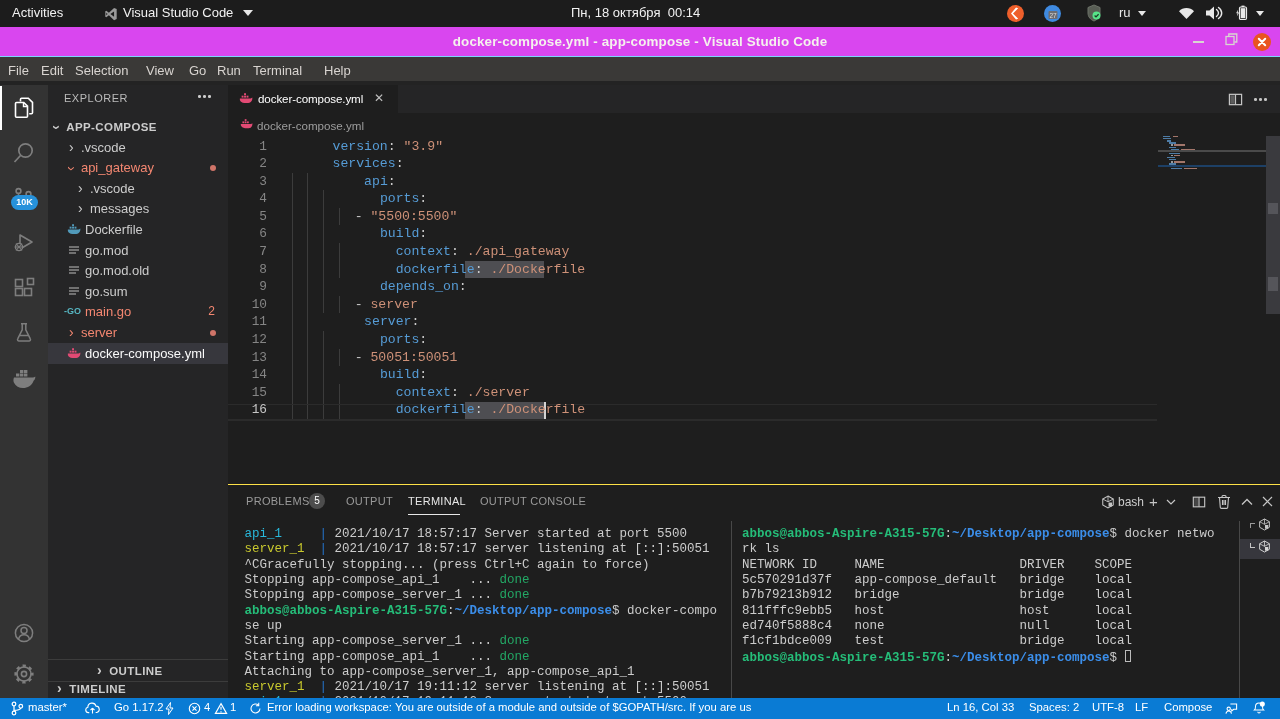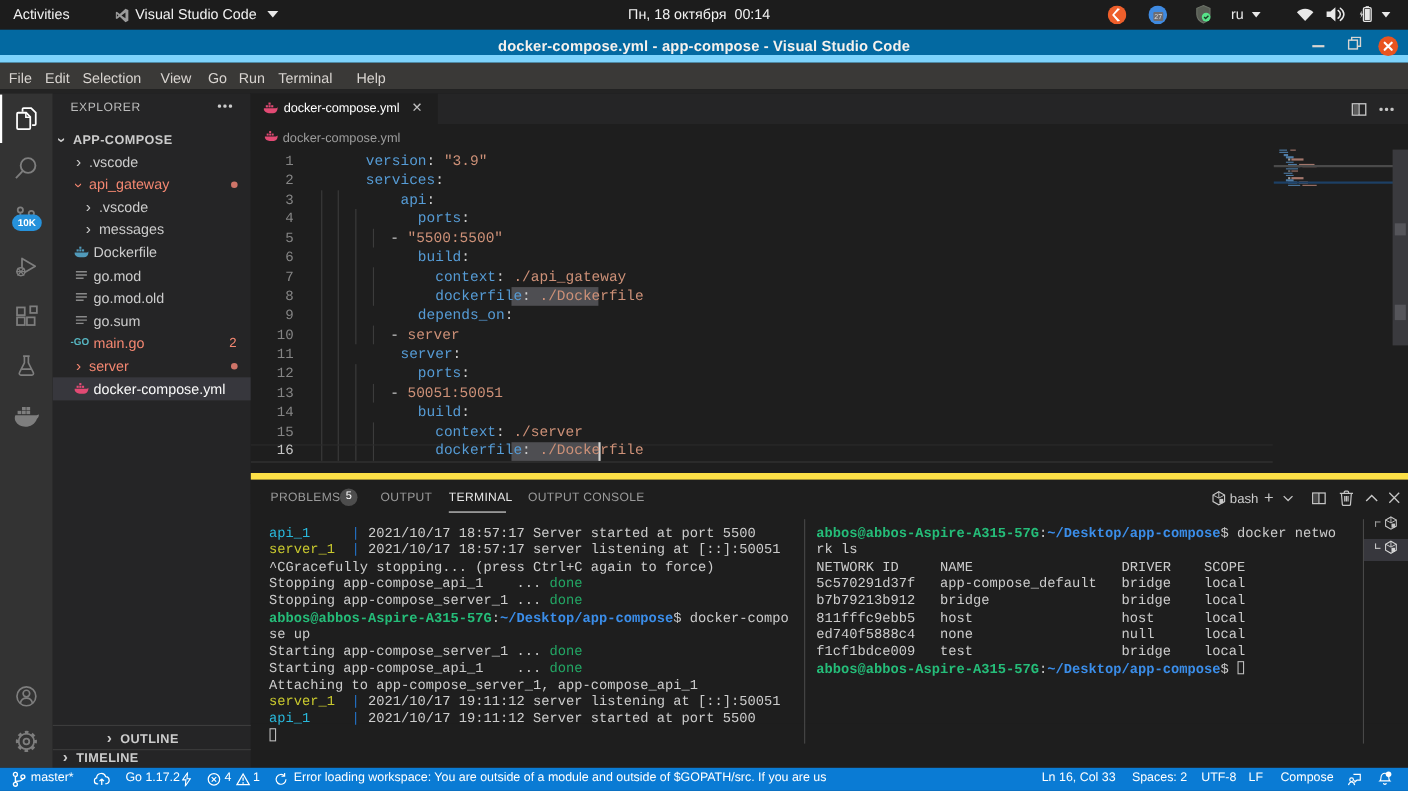--- a/index.html
+++ b/index.html
@@ -4,21 +4,21 @@
 <style>
 * { margin:0; padding:0; box-sizing:border-box; }
 html,body { width:1280px; height:719px; overflow:hidden; background:#1e1e1e;
   font-family:"Liberation Sans", sans-serif; -webkit-font-smoothing:antialiased; }
 .abs { position:absolute; }
 #root { position:relative; width:1280px; height:719px;border-radius:18px; }
 
 #topbar { left:0; top:0; width:1280px; height:27px; background:#1c1c1c; color:#f2f2f2; font-size:13px; }
 #topbar .t { position:absolute; top:5px; }
 
-#titlebar { left:0; top:27px; width:1280px; height:30px; background:#0369a1; border-bottom:7px solid #7dd3fc; }
+#titlebar { left:0; top:27px; width:1280px; height:30px; background:#d946ef; border-bottom:1px solid #7dd3fc; }
 #titlebar .title { position:absolute; width:100%; text-align:center; top:7px; color:#f5f1ed; font-weight:bold; font-size:13.4px; letter-spacing:0.15px; }
 
 #menubar { left:0; top:57px; width:1280px; height:24px; background:#3a3937; color:#d8d4d0; font-size:13px; }
 #menubar span { position:absolute; top:6px; }
 
 #actbar { left:0; top:85px; width:48px; height:613px; background:#333333; }
 .aicon { position:absolute; left:12px; width:24px; height:24px; }
 
 #sidebar { left:48px; top:85px; width:180px; height:613px; background:#252526; color:#cccccc; }
 .row { position:absolute; left:0; width:180px; height:21px; line-height:21px; font-size:13px; white-space:nowrap; }
@@ -33,21 +33,21 @@
 #crumbs { position:absolute; left:0; top:28px; width:1052px; height:24px; background:#1e1e1e; color:#9d9d9d; font-size:11.6px; }
 #lineno { position:absolute; left:0; top:52.5px; width:39px; text-align:right;
   font-family:"Liberation Mono", monospace; font-size:12.8px; line-height:17.6px; color:#858585; white-space:pre; }
 #code { position:absolute; left:63.5px; top:52.5px;
   font-family:"Liberation Mono", monospace; font-size:13.16px; line-height:17.6px; color:#cccccc; white-space:pre; }
 .k { color:#569cd6;margin-left:41px; }
 .v { color:#ce9178; }
 .ig { position:absolute; width:1px; background:#3c3c3c; }
 .whl { position:absolute; background:#4e4e52; }
 
-#panel { left:228px; top:430px; width:1052px; height:228px; background:#1e1e1e; border-top:6px solid #fde047; }
+#panel { left:228px; top:484px; width:1052px; height:228px; background:#1e1e1e; border-top:1px solid #fde047; }
 .ptab { position:absolute; top:10px; font-size:11px; color:#9a9a9a; letter-spacing:0.3px; }
 .term { position:absolute; font-family:"Liberation Mono", monospace; font-size:12.5px; line-height:15.32px; color:#cccccc; white-space:pre; }
 .tc { color:#29b8db; } 
 .ty { color:#c9c92e; } 
 .tg { color:#23a865; } 
 .tpg { color:#25bd79; font-weight:bold; } 
 .tpb { color:#3b8eea; font-weight:bold; } 
 .curs { display:inline-block; width:6.4px; height:12.5px; border:1px solid #bbbbbb; vertical-align:-2px; }
 
 #statusbar { left:0; top:698px; width:1280px; height:21px; background:#0a7bd4; color:#ffffff; font-size:11.3px; }

